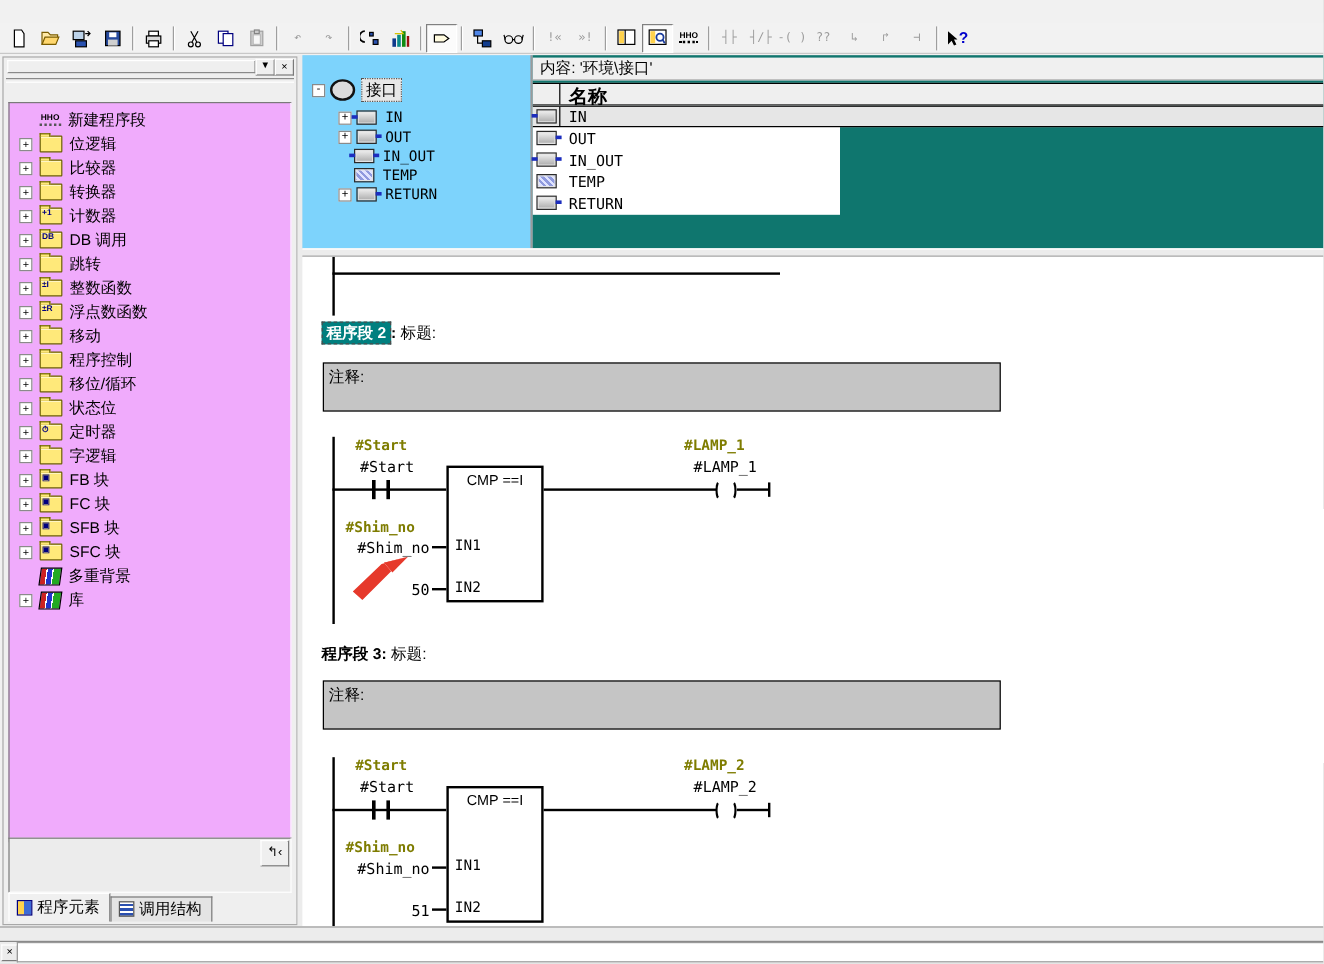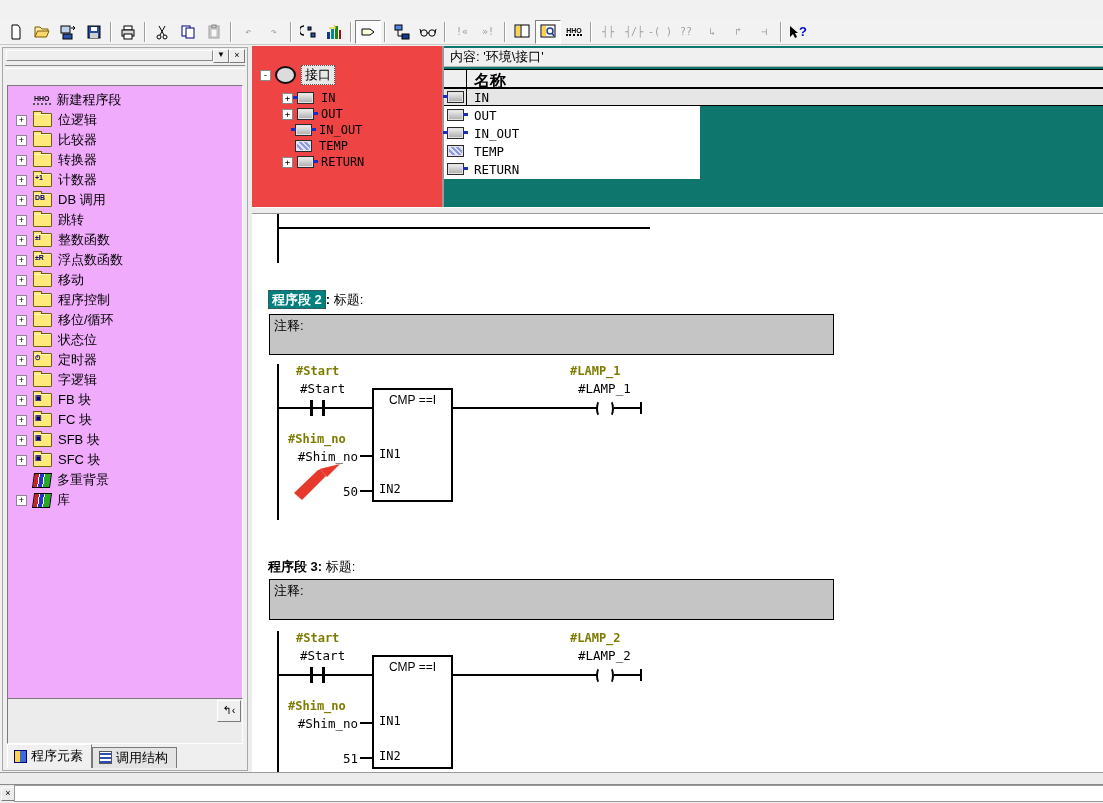--- a/index.html
+++ b/index.html
@@ -55,21 +55,21 @@
   .dbtn::before{content:"↰‹";}
   .tabs{position:absolute;left:4px;bottom:2px;height:22px;display:flex;align-items:flex-end;}
   .tab{display:flex;align-items:center;gap:4px;font-size:13px;padding:2px 8px 3px 6px;
        border:1px solid #7a7a7a;border-bottom:none;background:#e4e4e4;height:15px;}
   .tab.active{background:#f0f0f0;height:18px;border-top-color:#fff;border-left-color:#fff;}
   .tabico1{width:11px;height:11px;flex:none;border:1px solid #00007f;background:linear-gradient(90deg,#ffd24d 0 5px,#3d6bd6 5px 11px);}
   .tabico2{width:11px;height:11px;flex:none;background:repeating-linear-gradient(#fff 0 1px,#2a4fb0 1px 3px,#fff 3px 4px);border:1px solid #555;}
   
   .vdiv{position:absolute;left:248px;top:46px;width:4px;height:726px;background:#ececec;}
   .decl{position:absolute;left:252px;top:46px;width:851px;height:161px;background:#e2e2e2;}
-  .decl-tree{position:absolute;left:0;top:0;width:190px;height:161px;background:#ef4444;
+  .decl-tree{position:absolute;left:0;top:0;width:190px;height:161px;background:#7dd3fc;
              border-right:2px solid #9a9a9a;font-size:12px;}
   .drow{position:absolute;display:flex;align-items:center;height:16px;
         font-family:"DejaVu Sans Mono",monospace;font-size:12px;white-space:nowrap;}
   .rootplug{width:17px;height:14px;border:2px solid #111;border-radius:50%;background:#dcdcdc;flex:none;margin-right:5px;}
   .plug{width:15px;height:10px;flex:none;position:relative;margin-right:7px;
         background:linear-gradient(#f2f2f2,#ababab);border:1px solid #2a2a2a;box-shadow:inset 0 0 0 1px #e3e3e3;}
   .plug.pin-l::before{content:"";position:absolute;left:-5px;top:3px;width:5px;height:3px;background:#1c2dbd;}
   .plug.pin-r::after{content:"";position:absolute;right:-5px;top:3px;width:5px;height:3px;background:#1c2dbd;}
   .plug.hatch{background:repeating-linear-gradient(45deg,#8f9ade 0 2px,#dfe3ff 2px 4px);}
   .rootlabel{background:#e8e8e8;border:1px dotted #555;padding:0 3px;font-family:"Liberation Sans",sans-serif;font-size:13px;}
@@ -103,25 +103,25 @@
   .cbar{position:absolute;width:3px;height:16px;background:#000;}
   .lbox{position:absolute;border:2px solid #000;background:#fff;box-sizing:border-box;}
   .lbox .btitle{position:absolute;left:0;right:0;top:3px;text-align:center;font-size:12px;
                 font-family:"Liberation Sans",sans-serif;}
   .port{position:absolute;left:5px;font-family:"DejaVu Sans Mono",monospace;font-size:12px;text-align:center;}
   .olv{position:absolute;color:#7e7c00;font-weight:bold;font-family:"DejaVu Sans Mono",monospace;font-size:12px;white-space:nowrap;}
   .opd{position:absolute;color:#000;font-family:"DejaVu Sans Mono",monospace;font-size:12.5px;white-space:nowrap;}
   .opd.r{text-align:right;width:70px;}
   .coil-l{position:absolute;width:8px;height:17px;border:2px solid transparent;border-left:2px solid #000;border-radius:50%;box-sizing:border-box;}
   .coil-r{position:absolute;width:8px;height:17px;border:2px solid transparent;border-right:2px solid #000;border-radius:50%;box-sizing:border-box;}
-  .nettitle{position:absolute;font-size:13px;white-space:nowrap;margin-top:22px;}
+  .nettitle{position:absolute;font-size:13px;white-space:nowrap;}
   .nettitle b{font-weight:bold;}
   .nethl{background:#007f7f;color:#fff;font-weight:bold;padding:1px 3px;border:1px dashed #4c4c4c;}
   .comment{position:absolute;background:#c5c5c5;border:1px solid #000;font-size:13px;
-           padding:2px 4px;box-sizing:border-box;margin-top:12px;}
+           padding:2px 4px;box-sizing:border-box;}
 </style>
 </head>
 <body>
 
 <div class="screen">
 
 
   <div class="toolbar">
     <span class="tbtn">
       <svg width="16" height="16">

